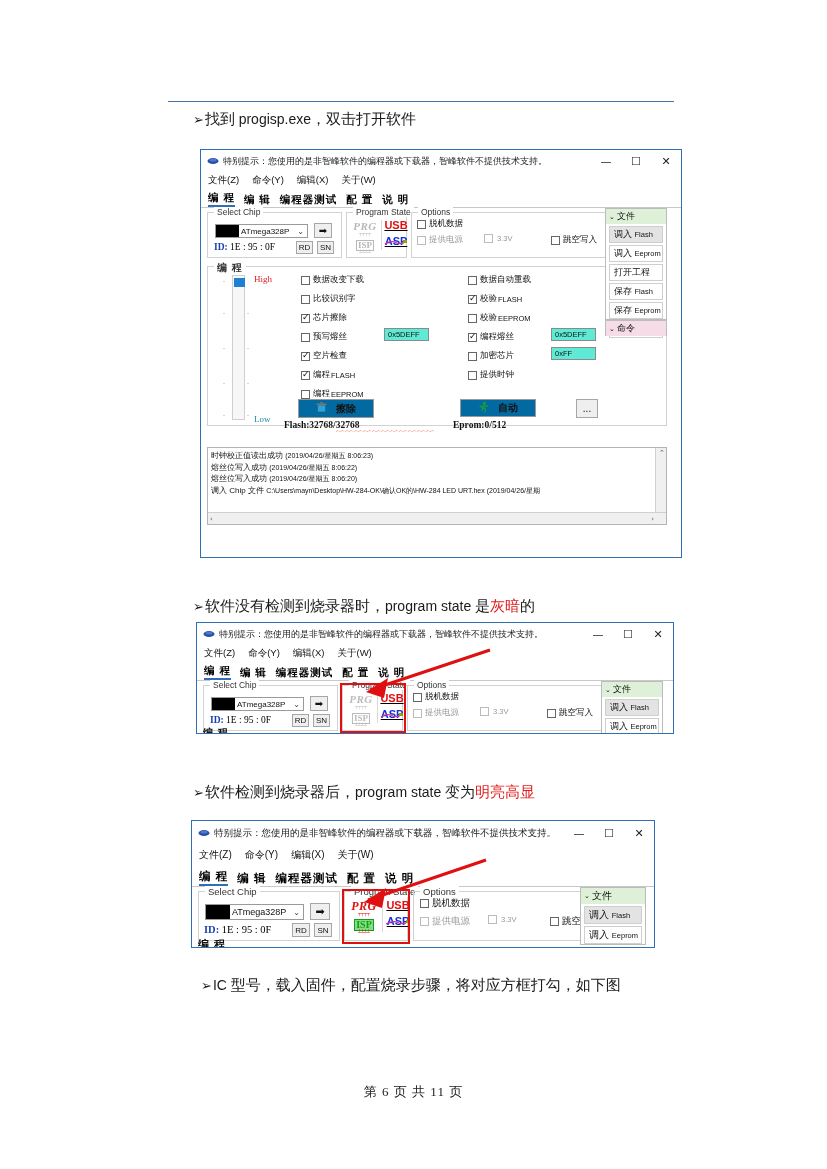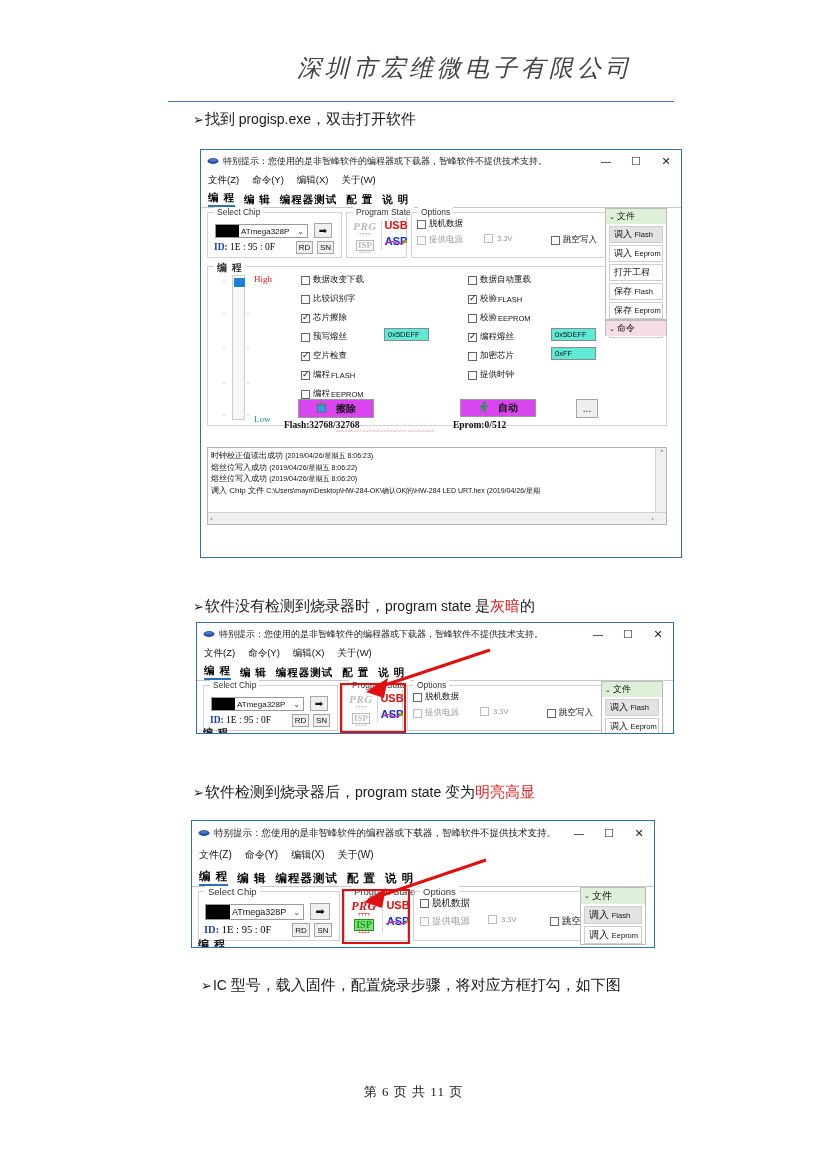--- a/index.html
+++ b/index.html
@@ -128,21 +128,21 @@
   }
   .prgisp .chip {
     font-family:"Liberation Serif", serif; font-weight:bold; font-size:9px;
     border:1px solid currentColor; padding:0 1px; display:inline-block;
     margin-top:1px;
   }
   .prgisp .pins {
     font-size:5px; letter-spacing:0px; line-height:3px;
     font-family:"DejaVu Sans Mono", monospace;
   }
-  .usbasp { position:absolute; text-align:center; line-height:1.05; }
+  .usbasp { position:absolute; text-align:center; line-height:1.05;text-decoration:underline; }
   .usbasp .usb { color:#e01010; font-weight:bold; font-size:11px; font-family:"Liberation Sans",sans-serif; }
   .usbasp .asp { color:#1230d8; font-weight:bold; font-size:11px; font-family:"Liberation Sans",sans-serif; }
   .usbasp .wire { height:4px; position:relative; }
 
   
   .cbrow {
     position:absolute; display:flex; align-items:center;
     font-size:8.5px; color:#111; white-space:nowrap;
   }
   .cbrow .box {
@@ -179,21 +179,21 @@
   .rpanel .rhead.cmd { background:#f6dce6; }
 
   
   .slider-track {
     position:absolute; border:1px solid #cfcfcf; background:#f7f7f7;
   }
   .slider-thumb { position:absolute; background:#1e7fd4; }
   .slider-tick { position:absolute; color:#9a9a9a; font-size:6px; }
 
   .bigbtn {
-    position:absolute; border:1px solid #9a9a9a; background:#d946ef;
+    position:absolute; border:1px solid #9a9a9a; background:#0369a1;
     display:flex; align-items:center; justify-content:center; gap:9px;
     font-size:10px; color:#111; font-weight:bold;
   }
   .cap {
     position:absolute; font-size:9.5px; font-weight:bold; color:#111;
     font-family:"Liberation Serif", serif; white-space:nowrap;
   }
   .logbox {
     position:absolute; border:1px solid #b4b4b4; background:#fff; overflow:hidden;
   }
@@ -229,21 +229,20 @@
   }
   .scroll-arrow {
     position:absolute; font-size:7px; color:#555; text-align:center;
     font-family:"DejaVu Sans",sans-serif;
   }
 </style>
 </head>
 <body>
 
 <div id="doc-header">
-  <div id="company-title">深圳市宏维微电子有限公司</div>
   <div id="header-rule"></div>
 </div>
 
 <div class="bullet-line" style="left:193px; top:110px;">
   <span class="arrow">➢</span><span>找到 </span><span class="latin">progisp.exe</span><span>，双击打开软件</span>
 </div>
 
 <div class="win" id="win1" style="left:200px; top:149px; width:482px; height:409px;">
 
   <div class="win-title">

